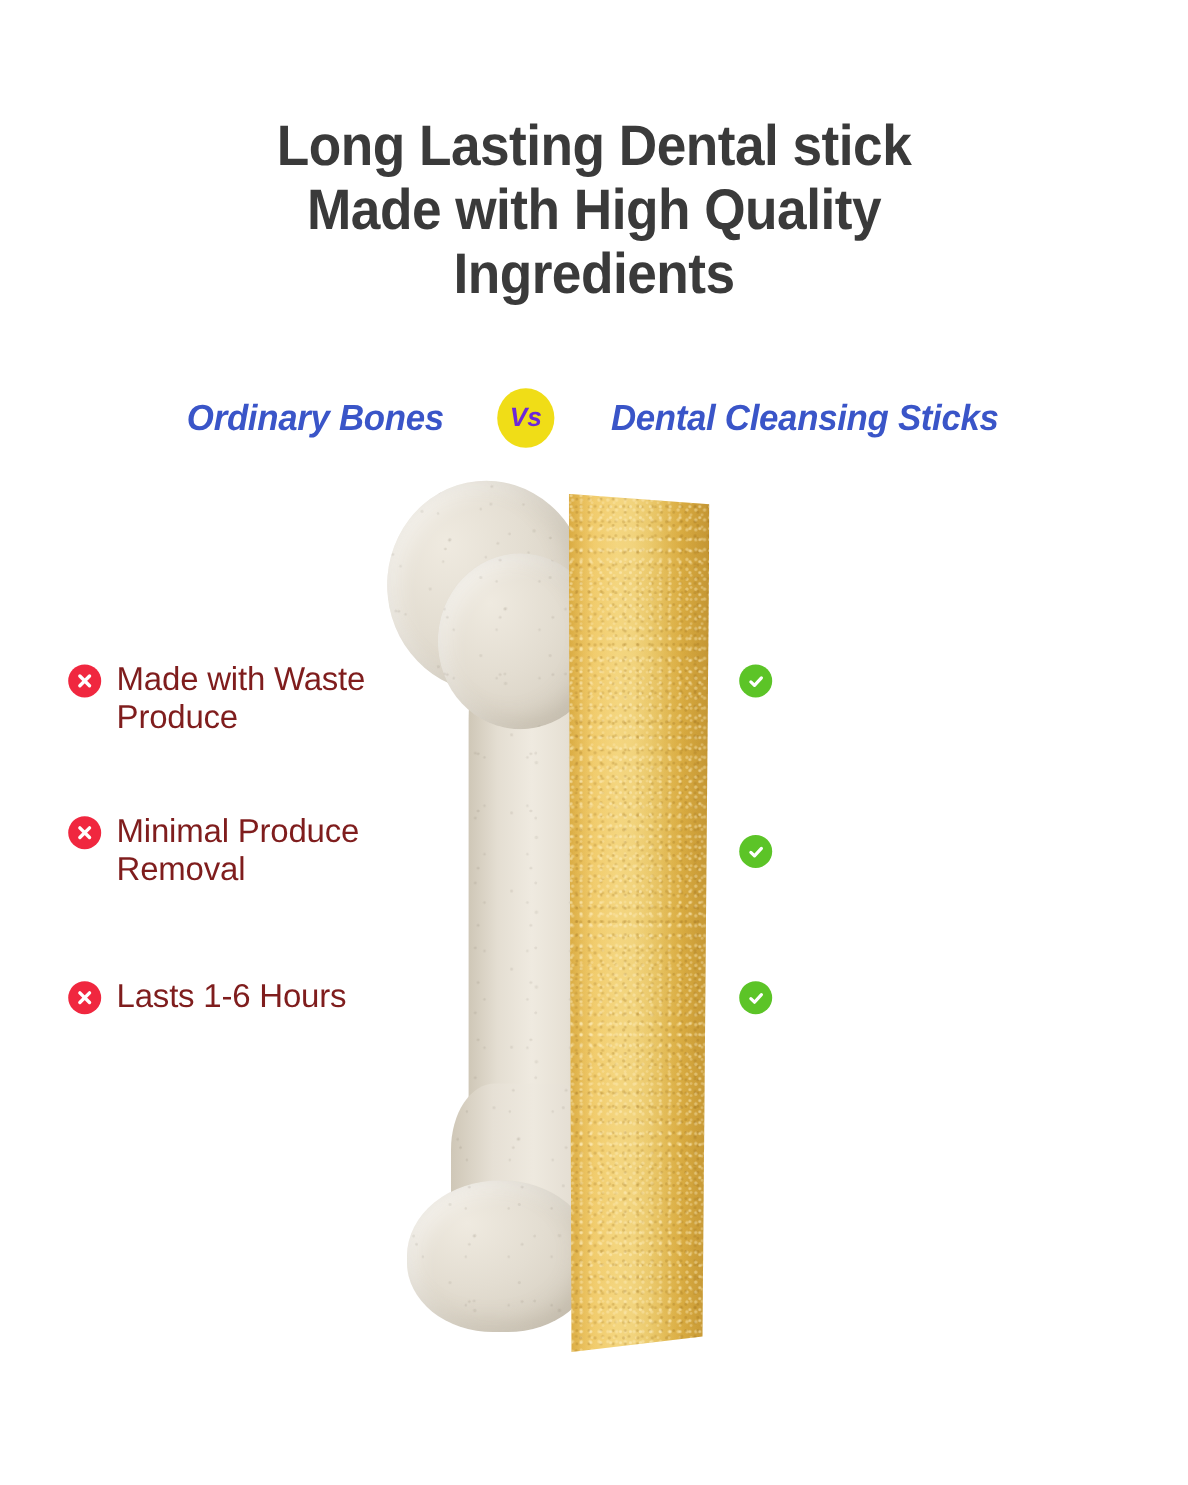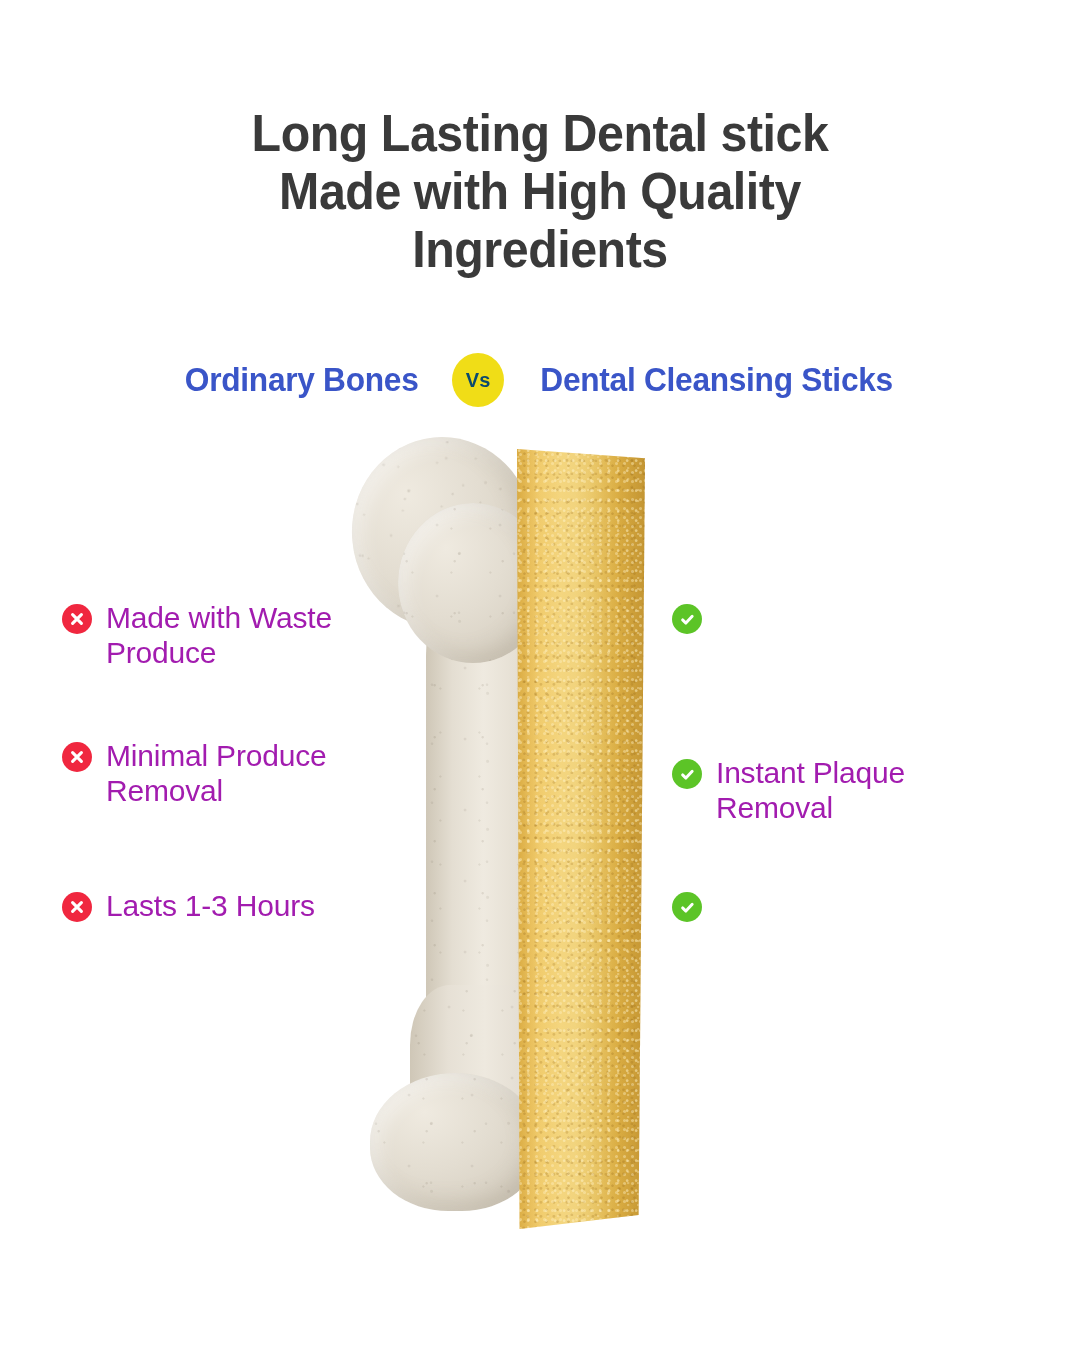--- a/index.html
+++ b/index.html
@@ -37,43 +37,44 @@
   
   .vs-row {
     position: absolute;
     top: 352px;
     left: 0;
     width: 1080px;
     height: 56px;
     display: flex;
     align-items: center;
     justify-content: center;
-    gap: 29px;
+    gap: 44px;
+    font-style: italic;
   }
   .vs-label {
     font-family: "Liberation Sans", sans-serif;
     font-weight: 700;
     font-size: 33px;
     color: #3a55c8;
     letter-spacing: -0.3px;
     white-space: nowrap;
     transform: scaleX(0.96);
   }
   .vs-badge {
     width: 52px;
     height: 54px;
     border-radius: 50%;
     background: #f0dd17;
     display: flex;
     align-items: center;
     justify-content: center;
     font-family: "Liberation Sans", sans-serif;
     font-weight: 700;
-    font-size: 20px;
-    color: #0c4a6e;
+    font-size: 24px;
+    color: #6d28d9;
     flex: 0 0 auto;
   }
 
   
   .product-stage {
     position: absolute;
     left: 340px;
     top: 425px;
     width: 330px;
     height: 800px;
@@ -213,21 +214,21 @@
     justify-content: center;
   }
   .f-icon.bad  { background: #f0273f; }
   .f-icon.good { background: #5cc427; }
   .f-icon svg { display: block; }
 
   .f-text {
     font-family: "Liberation Sans", sans-serif;
     font-size: 30px;
     line-height: 35px;
-    color: #a21caf;
+    color: #7f1d1d;
     letter-spacing: -0.2px;
   }
 </style>
 </head>
 <body>
 
 <div class="title">
   <span class="title-line">Long Lasting Dental stick</span>
   <span class="title-line">Made with High Quality</span>
   <span class="title-line">Ingredients</span>
@@ -285,42 +286,41 @@
     </div>
     <div class="f-text">Minimal Produce Removal</div>
   </div>
 
   <div class="feature" style="top:288px">
     <div class="f-icon bad">
       <svg width="16" height="16" viewBox="0 0 16 16" aria-hidden="true">
         <path d="M3.6 3.6 L12.4 12.4 M12.4 3.6 L3.6 12.4" stroke="#ffffff" stroke-width="3.1" stroke-linecap="round"></path>
       </svg>
     </div>
-    <div class="f-text">Lasts 1-3 Hours</div>
+    <div class="f-text">Lasts 1-6 Hours</div>
   </div>
 
 </div>
 
 <div class="col col-right">
 
   <div class="feature" style="top:0px">
     <div class="f-icon good">
       <svg width="17" height="17" viewBox="0 0 17 17" aria-hidden="true">
         <path d="M3.6 8.9 L6.9 12.1 L13.2 5.2" fill="none" stroke="#ffffff" stroke-width="2.9" stroke-linecap="round" stroke-linejoin="round"></path>
       </svg>
     </div>
   </div>
 
   <div class="feature" style="top:155px">
     <div class="f-icon good">
       <svg width="17" height="17" viewBox="0 0 17 17" aria-hidden="true">
         <path d="M3.6 8.9 L6.9 12.1 L13.2 5.2" fill="none" stroke="#ffffff" stroke-width="2.9" stroke-linecap="round" stroke-linejoin="round"></path>
       </svg>
     </div>
-    <div class="f-text">Instant Plaque Removal</div>
   </div>
 
   <div class="feature" style="top:288px">
     <div class="f-icon good">
       <svg width="17" height="17" viewBox="0 0 17 17" aria-hidden="true">
         <path d="M3.6 8.9 L6.9 12.1 L13.2 5.2" fill="none" stroke="#ffffff" stroke-width="2.9" stroke-linecap="round" stroke-linejoin="round"></path>
       </svg>
     </div>
   </div>
 

